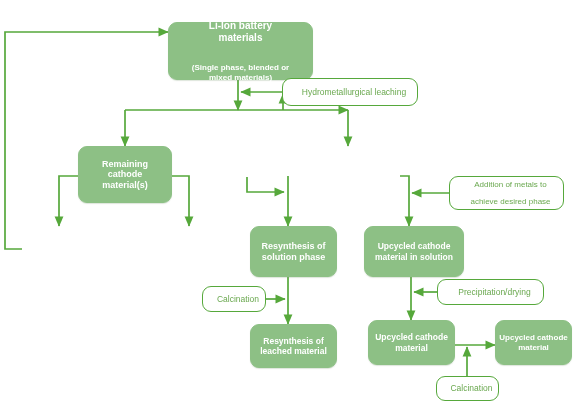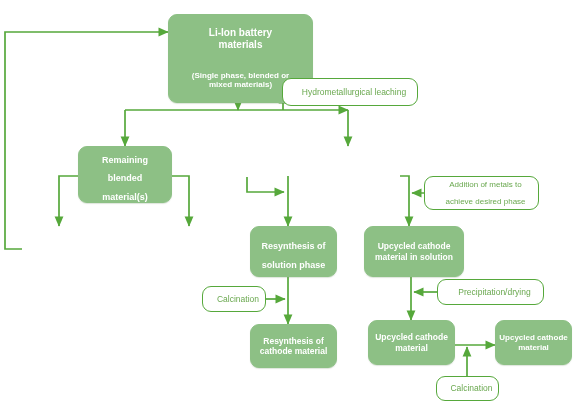--- a/index.html
+++ b/index.html
@@ -44,21 +44,21 @@
   
   .node.outline {
     background: #ffffff;
     border: 1.6px solid #56a83b;
     color: #6aa84f;
     font-weight: normal;
     padding-left: 8px;
   }
   .node .line { display: block; white-space: nowrap; }
   .t-10 { font-size: 10px; }
-  .t-9  { font-size: 9px; margin-top: 8px; }
+  .t-9  { font-size: 9px; }
   .t-85 { font-size: 8.5px; }
   .t-8  { font-size: 8px; }
 </style>
 </head>
 <body>
 
 <div id="canvas">
 
   <svg id="wires" viewBox="0 0 575 404">
     <defs>
@@ -101,40 +101,40 @@
       <path d="M411,277 L411,320"></path>
 
       <path d="M437,292 L414,292"></path>
 
       <path d="M455,345 L495,345"></path>
 
       <path d="M467,376 L467,347"></path>
     </g>
   </svg>
 
-  <div class="node filled" style="left:168px; top:14px; width:145px; height:89px;">
+  <div class="node filled" style="left:168px; top:22px; width:145px; height:58px;">
     <span class="line t-10">Li-Ion battery</span>
     <span class="line t-10">materials</span>
     <span class="line t-8" style="margin-top:20px;">(Single phase, blended or</span>
     <span class="line t-8">mixed materials)</span>
   </div>
 
   <div class="node outline" style="left:282px; top:78px; width:136px; height:28px;">
     <span class="line t-85">Hydrometallurgical leaching</span>
   </div>
 
   <div class="node filled" style="left:78px; top:146px; width:94px; height:57px;">
     <span class="line t-9">Remaining</span>
-    <span class="line t-9">blended</span>
+    <span class="line t-9">cathode</span>
     <span class="line t-9">material(s)</span>
   </div>
 
 
 
-  <div class="node outline" style="left:424px; top:176px; width:115px; height:34px;gap:8px;">
+  <div class="node outline" style="left:449px; top:176px; width:115px; height:34px;gap:8px;">
     <span class="line t-8">Addition of metals to</span>
     <span class="line t-8">achieve desired phase</span>
   </div>
 
 
 
   <div class="node filled" style="left:250px; top:226px; width:87px; height:51px;">
     <span class="line t-9">Resynthesis of</span>
     <span class="line t-9">solution phase</span>
   </div>
@@ -147,21 +147,21 @@
   <div class="node outline" style="left:202px; top:286px; width:64px; height:26px;">
     <span class="line t-85">Calcination</span>
   </div>
 
   <div class="node outline" style="left:437px; top:279px; width:107px; height:26px;">
     <span class="line t-85">Precipitation/drying</span>
   </div>
 
   <div class="node filled" style="left:250px; top:324px; width:87px; height:44px;">
     <span class="line t-85">Resynthesis of</span>
-    <span class="line t-85">cathode material</span>
+    <span class="line t-85">leached material</span>
   </div>
 
   <div class="node filled" style="left:368px; top:320px; width:87px; height:45px;">
     <span class="line t-85">Upcycled cathode</span>
     <span class="line t-85">material</span>
   </div>
 
   <div class="node filled" style="left:495px; top:320px; width:77px; height:45px;">
     <span class="line t-8">Upcycled cathode</span>
     <span class="line t-8">material</span>

